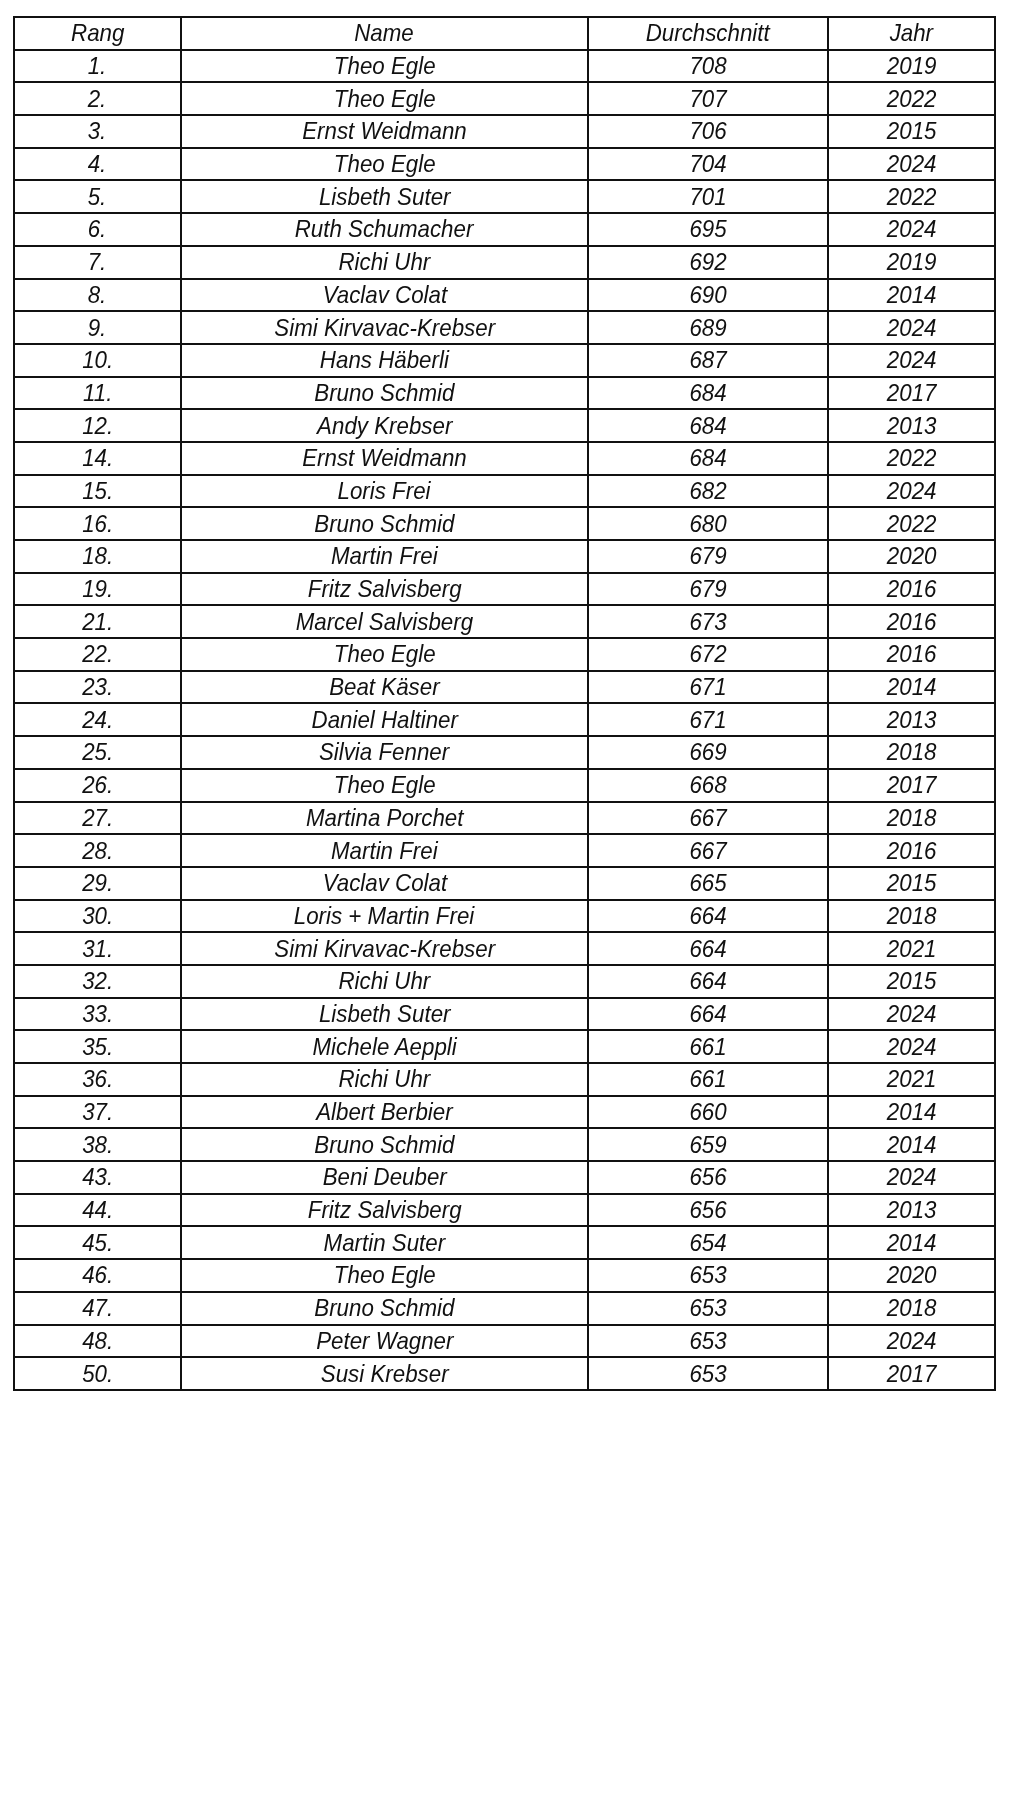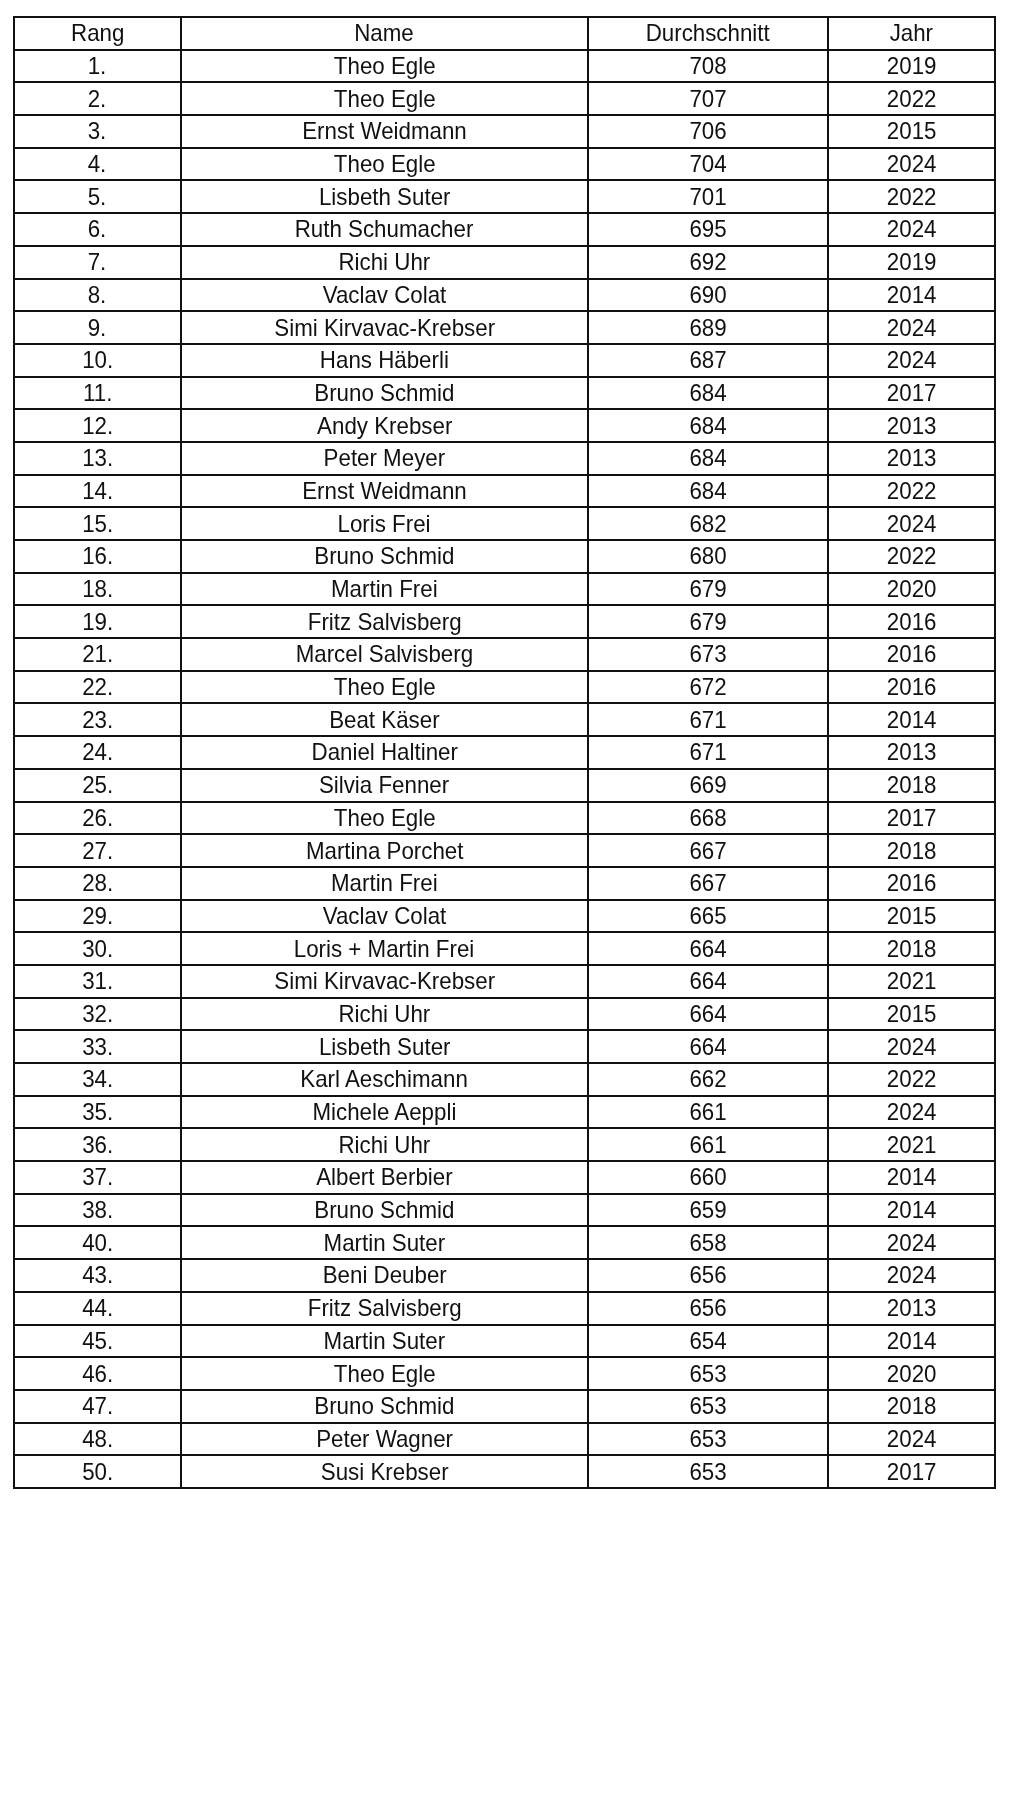--- a/index.html
+++ b/index.html
@@ -17,20 +17,21 @@
       position: absolute;
       left: 13px;
       top: 16px;
       width: 981px;
       border-collapse: collapse;
       table-layout: fixed;
       font-family: "Liberation Sans", sans-serif;
       font-size: 24px;
       color: #111111;
       border: 2.5px solid #111111;
+      font-style: italic;
     }
     table.ranking col.c-rang { width: 167px; }
     table.ranking col.c-name { width: 407px; }
     table.ranking col.c-avg  { width: 240px; }
     table.ranking col.c-jahr { width: 167px; }
     table.ranking th,
     table.ranking td {
       border: 2px solid #111111;
       height: 30.7px;
       padding: 0;
@@ -132,26 +133,20 @@
         <td><span>684</span></td>
         <td><span>2017</span></td>
       </tr>
       <tr>
         <td><span>12.</span></td>
         <td><span>Andy Krebser</span></td>
         <td><span>684</span></td>
         <td><span>2013</span></td>
       </tr>
       <tr>
-        <td><span>13.</span></td>
-        <td><span>Peter Meyer</span></td>
-        <td><span>684</span></td>
-        <td><span>2013</span></td>
-      </tr>
-      <tr>
         <td><span>14.</span></td>
         <td><span>Ernst Weidmann</span></td>
         <td><span>684</span></td>
         <td><span>2022</span></td>
       </tr>
       <tr>
         <td><span>15.</span></td>
         <td><span>Loris Frei</span></td>
         <td><span>682</span></td>
         <td><span>2024</span></td>
@@ -246,26 +241,20 @@
         <td><span>664</span></td>
         <td><span>2015</span></td>
       </tr>
       <tr>
         <td><span>33.</span></td>
         <td><span>Lisbeth Suter</span></td>
         <td><span>664</span></td>
         <td><span>2024</span></td>
       </tr>
       <tr>
-        <td><span>34.</span></td>
-        <td><span>Karl Aeschimann</span></td>
-        <td><span>662</span></td>
-        <td><span>2022</span></td>
-      </tr>
-      <tr>
         <td><span>35.</span></td>
         <td><span>Michele Aeppli</span></td>
         <td><span>661</span></td>
         <td><span>2024</span></td>
       </tr>
       <tr>
         <td><span>36.</span></td>
         <td><span>Richi Uhr</span></td>
         <td><span>661</span></td>
         <td><span>2021</span></td>
@@ -276,26 +265,20 @@
         <td><span>660</span></td>
         <td><span>2014</span></td>
       </tr>
       <tr>
         <td><span>38.</span></td>
         <td><span>Bruno Schmid</span></td>
         <td><span>659</span></td>
         <td><span>2014</span></td>
       </tr>
       <tr>
-        <td><span>40.</span></td>
-        <td><span>Martin Suter</span></td>
-        <td><span>658</span></td>
-        <td><span>2024</span></td>
-      </tr>
-      <tr>
         <td><span>43.</span></td>
         <td><span>Beni Deuber</span></td>
         <td><span>656</span></td>
         <td><span>2024</span></td>
       </tr>
       <tr>
         <td><span>44.</span></td>
         <td><span>Fritz Salvisberg</span></td>
         <td><span>656</span></td>
         <td><span>2013</span></td>

